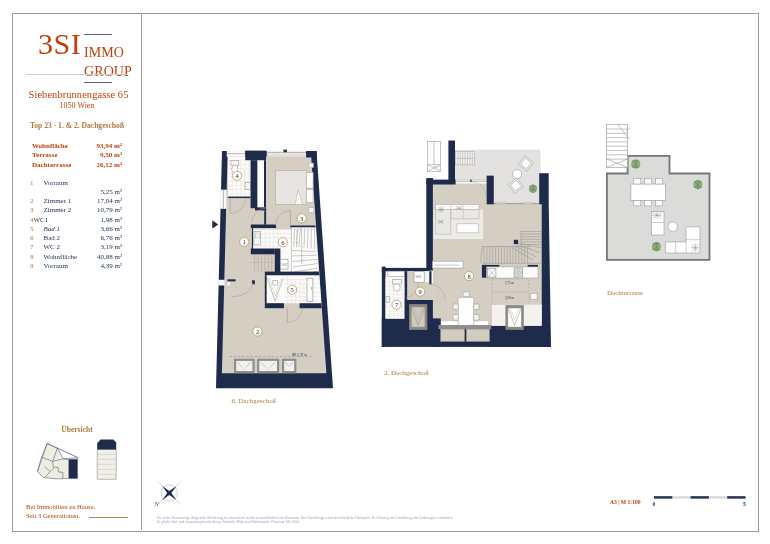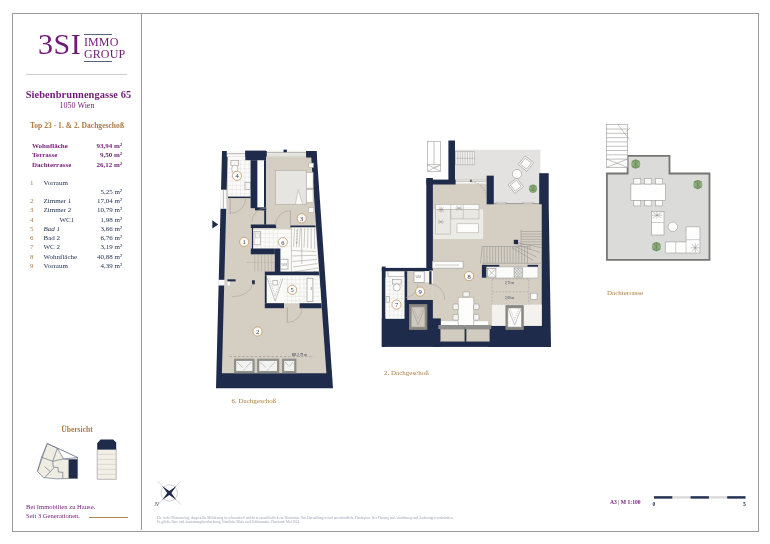--- a/index.html
+++ b/index.html
@@ -1,55 +1,55 @@
 <!DOCTYPE html>
 <html><head>
 <meta charset="utf-8">
 <style>
   html,body{margin:0;padding:0;background:#fff;}
   #page{position:relative;width:770px;height:544px;background:#ffffff;overflow:hidden;
         font-family:"Liberation Serif", serif;}
   .abs{position:absolute;}
   .gold{color:#ad7b41;}
-  .navy{color:#701a75;}
+  .navy{color:#c2410c;}
 </style>
 </head>
 <body>
 <div id="page">
 
   <div class="abs" style="left:12px;top:13px;width:745px;height:517px;border:1px solid #9b9b9b;"></div>
 
   <div class="abs" style="left:141px;top:13px;width:1px;height:517px;background:#9b9b9b;"></div>
 
   <div class="abs navy" style="left:38px;top:27px;width:42px;height:32px;font-size:30px;letter-spacing:0.5px;">3SI</div>
 
   <div class="abs" style="left:84px;top:34px;width:28.2px;">
     <div style="height:1px;background:#55637e;"></div>
-    <div class="navy" style="font-size:12px;line-height:12px;letter-spacing:0.1px;margin-top:1px;">IMMO<br>GROUP</div>
+    <div class="navy" style="font-size:14px;line-height:19px;letter-spacing:0.1px;margin-top:8px;">IMMO<br>GROUP</div>
     <div style="height:1px;background:#55637e;margin-top:1px;"></div>
   </div>
 
   <div class="abs" style="left:26px;top:74px;width:101px;height:1px;background:#cccccc;"></div>
 
-  <div class="abs navy" style="left:12px;top:88.5px;width:133px;text-align:center;font-size:10.4px;font-weight:bold;letter-spacing:0.1px;">Siebenbrunnengasse 65</div>
+  <div class="abs navy" style="left:12px;top:88.5px;width:133px;text-align:center;font-size:10.4px;font-weight:normal;letter-spacing:0.1px;">Siebenbrunnengasse 65</div>
   <div class="abs navy" style="left:12px;top:101px;width:130px;text-align:center;font-size:8px;">1050 Wien</div>
 
   <div class="abs gold" style="left:12px;top:120.5px;width:130px;text-align:center;font-size:7.6px;font-weight:bold;">Top 23 · 1. &amp; 2. Dachgeschoß</div>
 
   <div class="abs navy" style="left:32px;top:142px;width:90px;font-size:7px;font-weight:bold;line-height:9.4px;">
     <div><span>Wohnfläche</span><span style="float:right;">93,94 m²</span></div>
     <div><span>Terrasse</span><span style="float:right;">9,50 m²</span></div>
     <div><span>Dachterrasse</span><span style="float:right;">26,12 m²</span></div>
   </div>
 
   <div class="abs" style="left:30px;top:178.5px;width:92px;font-size:7px;line-height:9.25px;color:#1f2d4e;">
     <div><span class="gold">1</span><span style="margin-left:10px;">Vorraum</span><span style="float:right;margin-left:36px;">5,25 m²</span></div>
     <div><span class="gold">2</span><span style="margin-left:10px;">Zimmer 1</span><span style="float:right;">17,04 m²</span></div>
     <div><span class="gold">3</span><span style="margin-left:10px;">Zimmer 2</span><span style="float:right;">10,79 m²</span></div>
-    <div><span class="gold">4</span><span style="margin-left:26px;">WC1</span><span style="float:right;">1,98 m²</span></div>
+    <div><span class="gold">4</span><span style="margin-left:0;">WC1</span><span style="float:right;">1,98 m²</span></div>
     <div><span class="gold">5</span><span style="margin-left:10px;font-style:italic;">Bad 1</span><span style="float:right;">3,66 m²</span></div>
     <div><span class="gold">6</span><span style="margin-left:10px;">Bad 2</span><span style="float:right;margin-left:32px;">6,76 m²</span></div>
     <div><span class="gold">7</span><span style="margin-left:10px;">WC 2</span><span style="float:right;">3,19 m²</span></div>
     <div><span class="gold">8</span><span style="margin-left:10px;">Wohnfläche</span><span style="float:right;">40,88 m²</span></div>
     <div><span class="gold">9</span><span style="margin-left:10px;">Vorraum</span><span style="float:right;">4,39 m²</span></div>
   </div>
 
   <div class="abs gold" style="left:12px;top:425px;width:130px;text-align:center;font-size:7.6px;font-weight:bold;">Übersicht</div>
 
   <svg class="abs" style="left:30px;top:437px;" width="95" height="48" viewBox="30 437 95 48">

